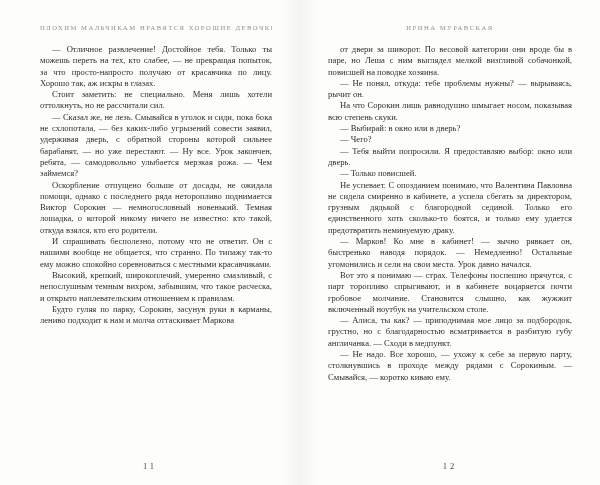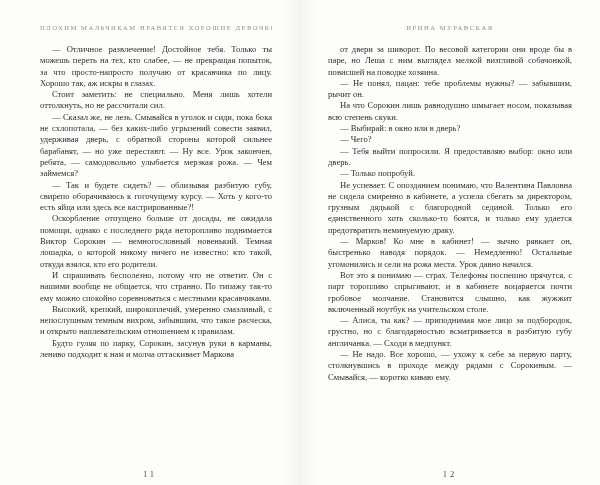--- a/index.html
+++ b/index.html
@@ -51,61 +51,60 @@
     line-height: 11.3px;
     color: #2d2d2d;
     text-align: justify;
   }
   .body-text p {
     margin: 0;
     text-indent: 12px;
   }
   .page-number {
     position: absolute;
-    bottom: 6px;
+    bottom: 14px;
     left: 0;
     right: 0;
     text-align: center;
     font-size: 8.5px;
     letter-spacing: 3px;
     color: #4a4a4a;
   }
 </style>
 </head>
 <body>
 
 <div class="spread">
 
   <div class="page left">
     <div class="running-head">ПЛОХИМ МАЛЬЧИКАМ НРАВЯТСЯ ХОРОШИЕ ДЕВОЧКИ</div>
     <div class="body-text">
         <p>— Отличное развлечение! Достойное тебя. Только ты можешь переть на тех, кто слабее, — не прекращая попыток, за что просто-напросто получаю от красавчика по лицу. Хорошо так, аж искры в глазах.</p>
         <p>Стоит заметить: не специально. Меня лишь хотели оттолкнуть, но не рассчитали сил.</p>
         <p>— Сказал же, не лезь. Смывайся в уголок и сиди, пока бока не схлопотала, — без каких-либо угрызений совести заявил, удерживая дверь, с обратной стороны которой сильнее барабанят, — но уже перестают. — Ну все. Урок закончен, ребята, — самодовольно улыбается мерзкая рожа. — Чем займемся?</p>
-        <p>— Так и будете сидеть? — облизывая разбитую губу, свирепо оборачиваюсь к гогочущему курсу. — Хоть у кого-то есть яйца или здесь все кастрированные?!</p>
         <p>Оскорбление отпущено больше от досады, не ожидала помощи, однако с последнего ряда неторопливо поднимается Виктор Сорокин — немногословный новенький. Темная лошадка, о которой никому ничего не известно: кто такой, откуда взялся, кто его родители.</p>
         <p>И спрашивать бесполезно, потому что не ответит. Он с нашими вообще не общается, что странно. По типажу так-то ему можно спокойно соревноваться с местными красавчиками.</p>
         <p>Высокий, крепкий, широкоплечий, умеренно смазливый, с непослушным темным вихром, забывшим, что такое расческа, и открыто наплевательским отношением к правилам.</p>
         <p>Будто гуляя по парку, Сорокин, засунув руки в карманы, лениво подходит к нам и молча оттаскивает Маркова</p>
       </div>
     <div class="page-number">11</div>
   </div>
 
   <div class="page right">
     <div class="running-head">ИРИНА МУРАВСКАЯ</div>
     <div class="body-text">
         <p>от двери за шиворот. По весовой категории они вроде бы в паре, но Леша с ним выглядел мелкой визгливой собачонкой, повисшей на поводке хозяина.</p>
-        <p>— Не понял, пацан: тебе проблемы нужны? — забывшим, рычит он.</p>
+        <p>— Не понял, откуда: тебе проблемы нужны? — вырываясь, рычит он.</p>
         <p>На что Сорокин лишь равнодушно шмыгает носом, показывая всю степень скуки.</p>
         <p>— Выбирай: в окно или в дверь?</p>
         <p>— Чего?</p>
         <p>— Тебя выйти попросили. Я предоставляю выбор: окно или дверь.</p>
-        <p>— Только попробуй.</p>
+        <p>— Только повисшей.</p>
         <p>Не успевает. С опозданием понимаю, что Валентина Павловна не сидела смиренно в кабинете, а успела сбегать за директором, грузным дядькой с благородной сединой. Только его единственного хоть сколько-то боятся, и только ему удается предотвратить неминуемую драку.</p>
-        <p>— Марков! Ко мне в кабинет! — зычно рявкает он, быстренько наводя порядок. — Немедленно! Остальные угомонились и сели на рожа места. Урок давно начался.</p>
+        <p>— Марков! Ко мне в кабинет! — зычно рявкает он, быстренько наводя порядок. — Немедленно! Остальные угомонились и сели на свои места. Урок давно начался.</p>
         <p>Вот это я понимаю — страх. Телефоны поспешно прячутся, с парт торопливо спрыгивают, и в кабинете воцаряется почти гробовое молчание. Становится слышно, как жужжит включенный ноутбук на учительском столе.</p>
         <p>— Алиса, ты как? — приподнимая мое лицо за подбородок, грустно, но с благодарностью всматривается в разбитую губу англичанка. — Сходи в медпункт.</p>
         <p>— Не надо. Все хорошо, — ухожу к себе за первую парту, столкнувшись в проходе между рядами с Сорокиным. — Смывайся, — коротко киваю ему.</p>
       </div>
     <div class="page-number">12</div>
   </div>
 
   <div class="spine"></div>
 
 </div>

